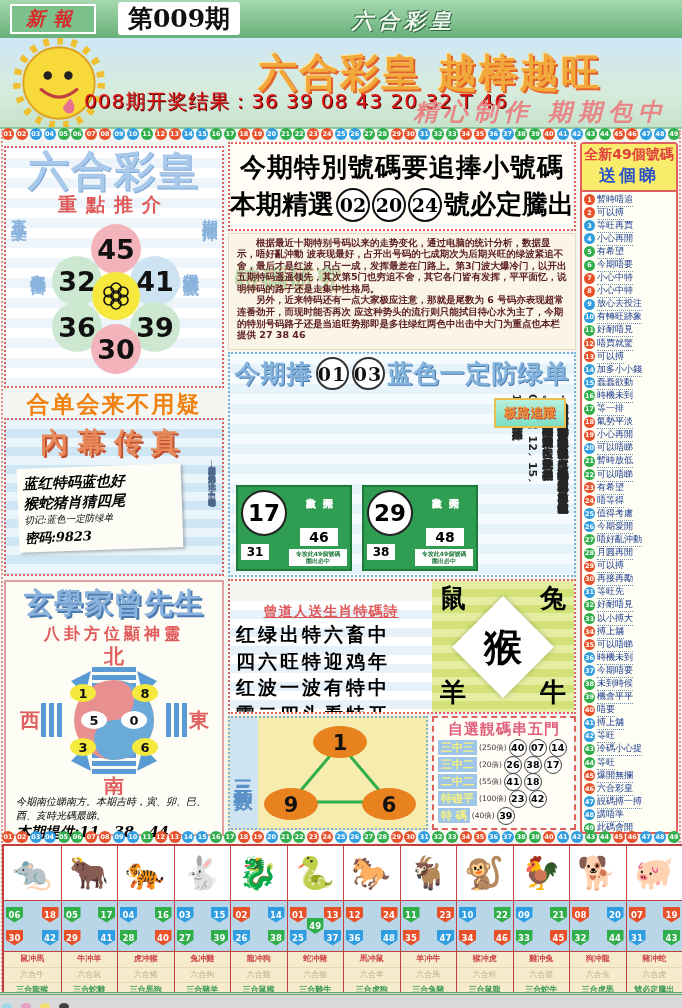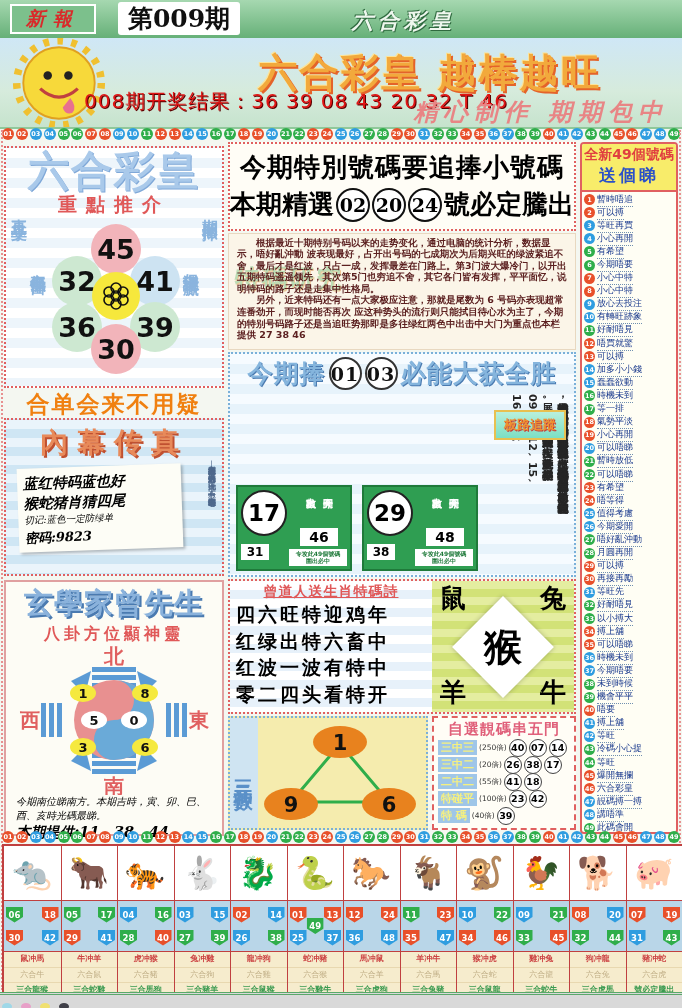--- a/index.html
+++ b/index.html
@@ -99,40 +99,40 @@
   .money{height:230px;margin-top:2px;position:relative;border:2px dotted #7ab0d8;
          background:repeating-linear-gradient(180deg,#f6fbff 0 10px,#e7f3fb 10px 20px);overflow:hidden;}
   .money-title{display:flex;align-items:center;justify-content:center;gap:3px;font-size:25px;
                font-weight:bold;color:#85b5dd;letter-spacing:1px;margin-top:3px;
                font-family:"DejaVu Serif",serif;text-shadow:1px 1px 0 #4a7ab0;}
   .money-ball{width:29px;height:29px;border:2px solid #333;border-radius:50%;background:#fff;
               color:#111;display:inline-flex;align-items:center;justify-content:center;font-size:19px;
               text-shadow:none;}
   .money-vtext{position:absolute;top:40px;right:4px;width:340px;height:106px;writing-mode:vertical-rl;
                font-size:11px;font-weight:bold;line-height:1.38;color:#262626;}
-  .money-tag{position:absolute;top:56px;right:8px;background:linear-gradient(#b8f0dc,#7cdfc4);
+  .money-tag{position:absolute;top:44px;right:8px;background:linear-gradient(#b8f0dc,#7cdfc4);
              border:2px solid #e8c050;color:#f09030;font-weight:bold;font-size:13px;padding:4px 8px;
              text-shadow:1px 1px 0 #c04040;z-index:2;}
   .stats{position:absolute;left:6px;bottom:4px;display:flex;gap:10px;z-index:2;}
   .stat{width:106px;height:76px;background:#2f9e52;border:2px solid #1f7a3a;display:flex;
         position:relative;padding:3px;}
   .stat-circle{width:42px;height:42px;background:#fff;border:2px solid #222;border-radius:50%;
                display:flex;align-items:center;justify-content:center;font-size:23px;font-weight:bold;}
   .stat-corner{width:28px;height:16px;background:#fff;font-size:12px;font-weight:bold;
                text-align:center;line-height:16px;margin-top:8px;}
   .stat-right{margin-left:4px;flex:1;display:flex;flex-direction:column;align-items:center;}
   .stat-labels{display:flex;gap:3px;}
   .stat-label{writing-mode:vertical-rl;color:#fff;font-size:10px;font-weight:bold;height:36px;}
   .stat-value{width:38px;height:18px;background:#fff;font-size:14px;font-weight:bold;
               text-align:center;line-height:18px;margin-top:2px;}
   .stat-note{position:absolute;right:3px;bottom:3px;width:58px;background:#fff;color:#1f7a3a;
              font-size:6px;line-height:1.3;text-align:center;font-weight:bold;padding:1px 0;}
   .poem{height:136px;margin-top:2px;display:flex;border:2px dotted #e06060;overflow:hidden;}
   .poem-left{width:190px;background:repeating-linear-gradient(180deg,#ffffff 0 9px,#e7f1fa 9px 18px);
-             padding:2px 6px;}
+             padding:2px 6px;margin-top:20px;}
   .poem-title{font-size:14px;font-weight:bold;color:#e05858;text-align:center;letter-spacing:1px;
               text-decoration:underline;}
   .poem-line{font-size:19px;font-weight:bold;font-family:"DejaVu Serif",serif;line-height:1.4;
              letter-spacing:3px;white-space:nowrap;}
   .poem-right{flex:1;position:relative;
               background:repeating-linear-gradient(180deg,#e4eda0 0 8px,#d2e277 8px 16px);}
   .corner{position:absolute;font-size:26px;font-weight:bold;font-family:"DejaVu Serif",serif;}
   .c-tl{left:8px;top:0px;}.c-tr{right:8px;top:0px;}.c-bl{left:8px;bottom:2px;}.c-br{right:8px;bottom:2px;}
   .center-diamond{position:absolute;left:50%;top:50%;width:72px;height:72px;background:#fff;
                   transform:translate(-50%,-50%) rotate(45deg);box-shadow:0 0 5px rgba(0,0,0,.25);}
@@ -378,21 +378,21 @@
         <div class="watermark">特碼研究</div>
         <p>根据最近十期特别号码以来的走势变化，通过电脑的统计分析，数据显示，唔好亂沖動 波表现最好，占开出号码的七成期次为后期兴旺的绿波紧追不舍，最后才是红波，只占一成，发挥最差在门路上。第3门波大爆冷门，以开出五期特码遥遥领先，其次第5门也穷追不舍，其它各门皆有发挥，平平面忆，说明特码的路子还是走集中性格局。</p>
         <p>另外，近来特码还有一点大家极应注意，那就是尾数为 6 号码亦表现超常连番劲开，而现时能否再次 应这种势头的流行则只能拭目待心水为主了，今期的特别号码路子还是当追旺势那即是多往绿红两色中出击中大门为重点也本栏提供 27 38 46</p>
       </div>
 
       <div class="money">
         <div class="money-title">
           <span>今期捧</span>
           <span class="money-ball">01</span>
           <span class="money-ball">03</span>
-          <span>必能大获全胜</span>
+          <span>蓝色一定防绿单</span>
         </div>
         <div class="money-tag">板路追蹤</div>
         <div class="money-vtext">上期搅珠结果来睇，再依照近十期六合彩的搅珠所开出的幸运号码，分析近几期来各路号码的走势情况，从中极可睇出还是以三色波的路子最为易捉，而近期的三色波是以波保持住最长的旺势，发挥出色，无论是平码或者特码都表现得最劲，而红色波则只能尾随其后，趋向平稳发展，绿色波稍为欠佳了也有发展。因此，在今期的心水点播中，大家要顺应拦路的走势，捉实出击，必能大获全胜。本栏今期提供07、09同理11、12、15、16一旺一冷包你赢钱，不妨跟捧。</div>
         <div class="stats">
           <div class="stat">
             <div class="stat-left">
               <div class="stat-circle">17</div>
               <div class="stat-corner">31</div>
             </div>
             <div class="stat-right">
@@ -423,22 +423,22 @@
               <div>专攻此49個號碼</div>
                 <div>圍出必中</div>
             </div>
           </div>
         </div>
       </div>
 
       <div class="poem">
         <div class="poem-left">
           <div class="poem-title">曾道人送生肖特碼詩</div>
+          <div class="poem-line">红绿出特六畜中</div>
           <div class="poem-line">四六旺特迎鸡年</div>
-          <div class="poem-line">红绿出特六畜中</div>
           <div class="poem-line">红波一波有特中</div>
           <div class="poem-line">零二四头看特开</div>
         </div>
         <div class="poem-right">
           <span class="corner c-tl">鼠</span>
           <span class="corner c-tr">兔</span>
           <span class="corner c-bl">羊</span>
           <span class="corner c-br">牛</span>
           <div class="center-diamond"></div>
           <span class="center-char">猴</span>

